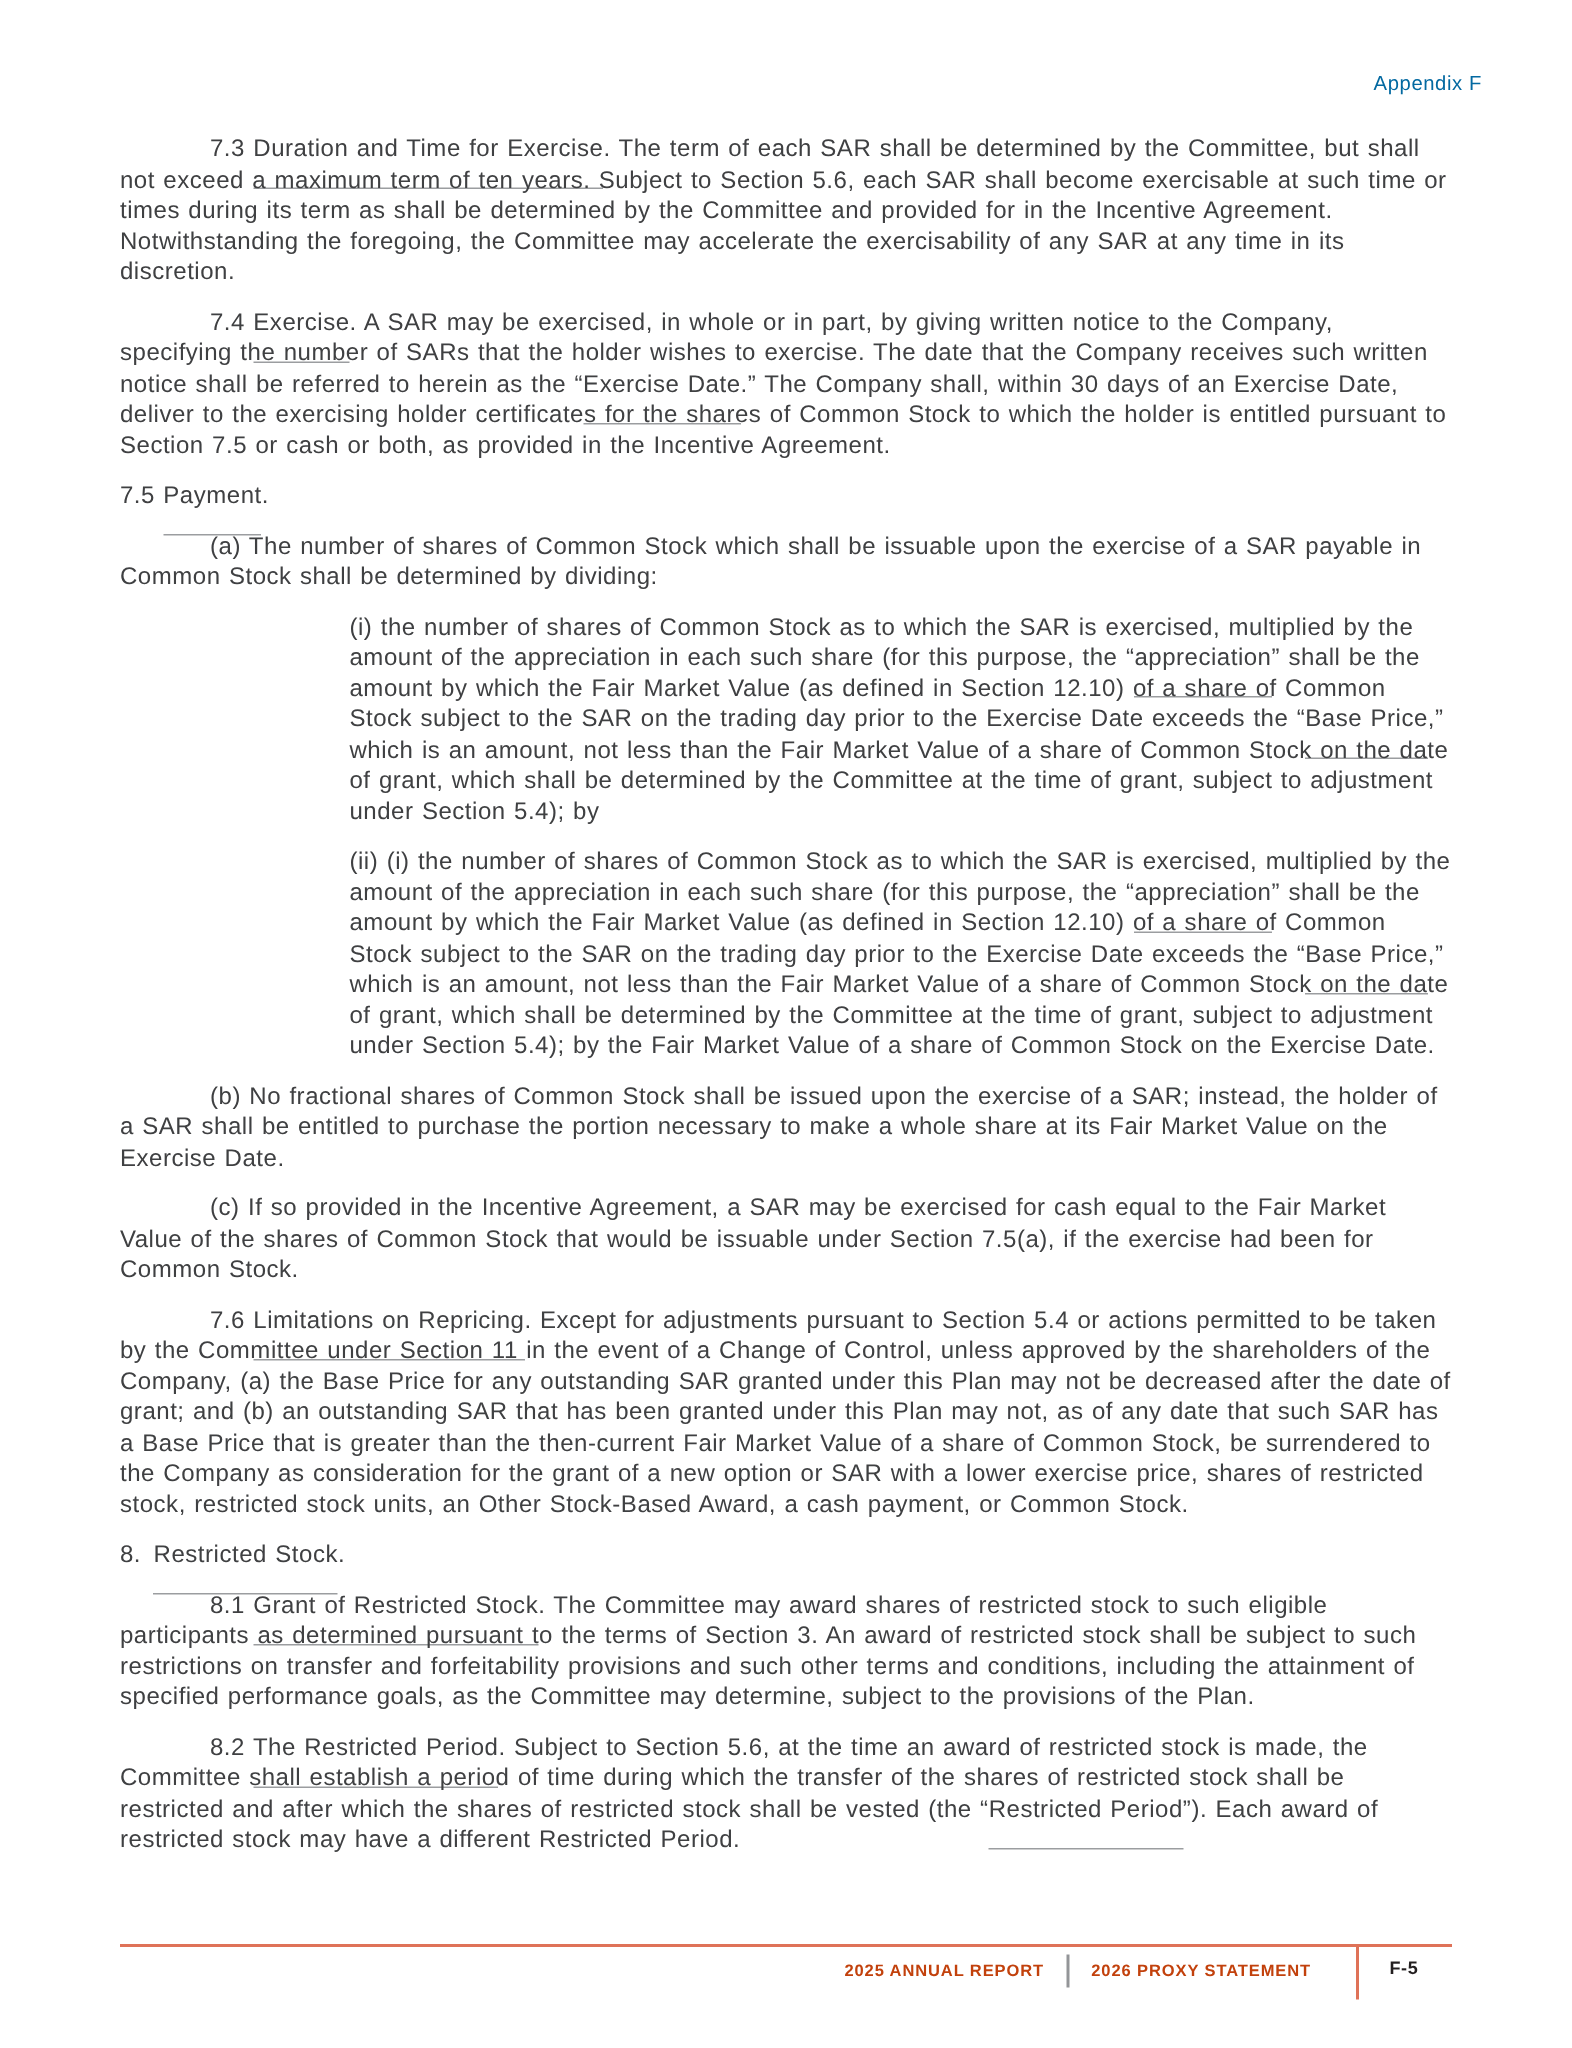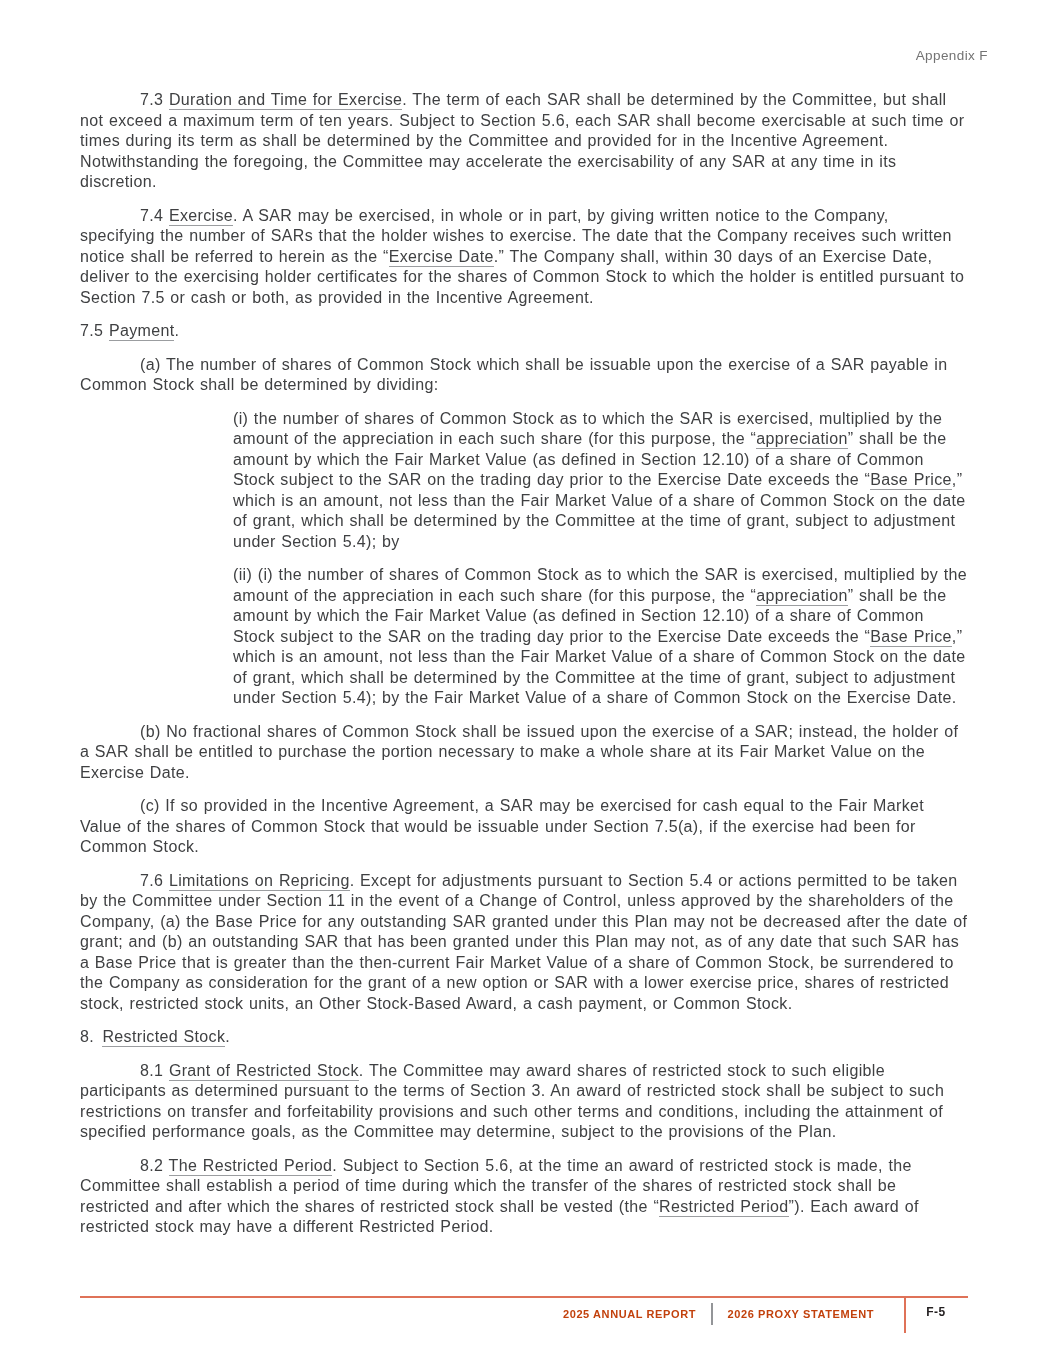--- a/index.html
+++ b/index.html
@@ -14,21 +14,21 @@
     background: #ffffff;
     font-family: "Liberation Sans", "DejaVu Sans", sans-serif;
     overflow: hidden;
   }
   .appendix-label {
     position: absolute;
     top: 48px;
     right: 60px;
     font-size: 13.5px;
     letter-spacing: 0.4px;
-    color: #737373;
+    color: #0369a1;
     text-align: right;
   }
   .doc-body {
     position: absolute;
     top: 90px;
     left: 80px;
     width: 888px;
     color: #3F4042;
     font-size: 16px;
     line-height: 20.5px;
@@ -37,21 +37,21 @@
   }
   .para {
     margin: 0 0 13px 0;
   }
   .para.l0 { text-indent: 0; }
   .para.l1 { text-indent: 60px; }
   .para.l2 { text-indent: 60px; }
   .para.l3 { margin-left: 153px; text-indent: 0; }
   .u {
     border-bottom: 1.5px solid #9B9DA0;
-    padding-bottom: 1px;
+    padding-bottom: 17px;
   }
   .footer-rule {
     position: absolute;
     left: 80px;
     top: 1296px;
     width: 888px;
     height: 1.5px;
     background: #DF7258;
   }
   .footer-vert-rule {

